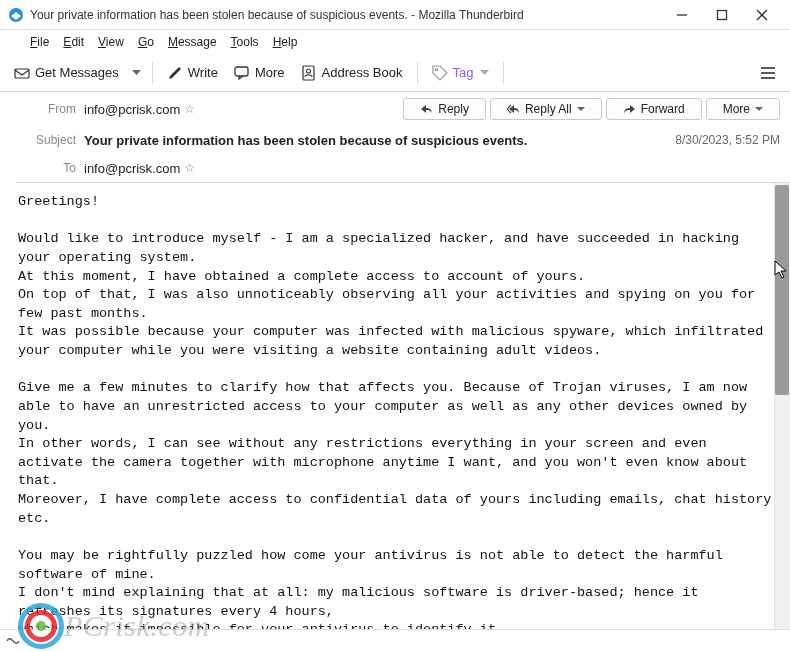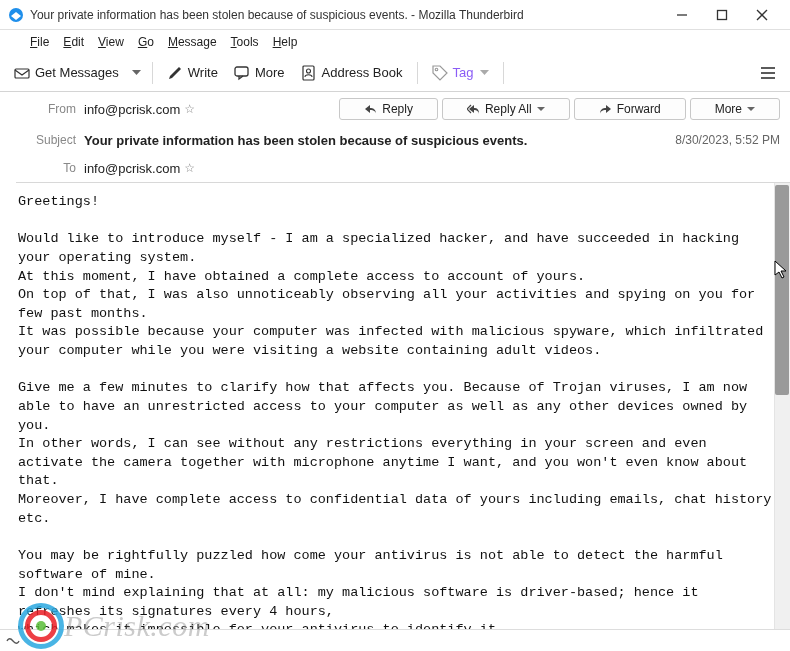--- a/index.html
+++ b/index.html
@@ -22,21 +22,21 @@
 .spacer { flex: 1; }
 .hamburger { width: 28px; height: 28px; display: flex; align-items: center; justify-content: center; cursor: pointer; border-radius: 3px; }
 
 .header-rows { border-bottom: 1px solid #d8d8d8; margin-left: 16px; }
 .hrow { display: flex; align-items: center; padding: 6px 10px; min-height: 28px; }
 .hrow .label { width: 58px; text-align: right; color: #888; font-size: 12px; padding-right: 8px; }
 .hrow .value { flex: 1; font-size: 13px; color: #222; display: flex; align-items: center; gap: 4px; }
 .hrow .value.bold { font-weight: 700; }
 .star { color: #888; font-size: 12px; }
 .actions { display: flex; gap: 4px; margin-left: 8px; }
-.abtn { display: flex; align-items: center; gap: 5px; border: 1px solid #c8c8c8; border-radius: 3px; padding: 3px 24px; font-size: 12px; color: #222; cursor: pointer; background: #fdfdfd; }
+.abtn { display: flex; align-items: center; gap: 5px; border: 1px solid #c8c8c8; border-radius: 3px; padding: 3px 16px; font-size: 12px; color: #222; cursor: pointer; background: #fdfdfd; }
 .abtn .ico { width: 13px; height: 13px; }
 .date { color: #666; font-size: 12px; white-space: nowrap; }
 
 .body-area { position: relative; height: 469px; overflow: hidden; }
 .body-content { padding: 10px 18px; font-family: "Consolas","Courier New",monospace; font-size: 13.5px; line-height: 1.38; color: #111; white-space: pre-wrap; overflow-y: auto; height: 100%; }
 .scrollbar-track { position: absolute; right: 0; top: 0; width: 16px; height: 100%; background: #f0f0f0; border-left: 1px solid #e4e4e4; }
 .scrollbar-thumb { position: absolute; right: 1px; top: 2px; width: 14px; height: 210px; background: #9a9a9a; border-radius: 2px; cursor: pointer; }
 
 .statusbar { position: absolute; bottom: 0; left: 0; right: 0; height: 22px; border-top: 1px solid #ddd; display: flex; align-items: center; padding: 0 6px; background: #fff; }
 .statusbar .sig-ico { width: 14px; height: 14px; }

